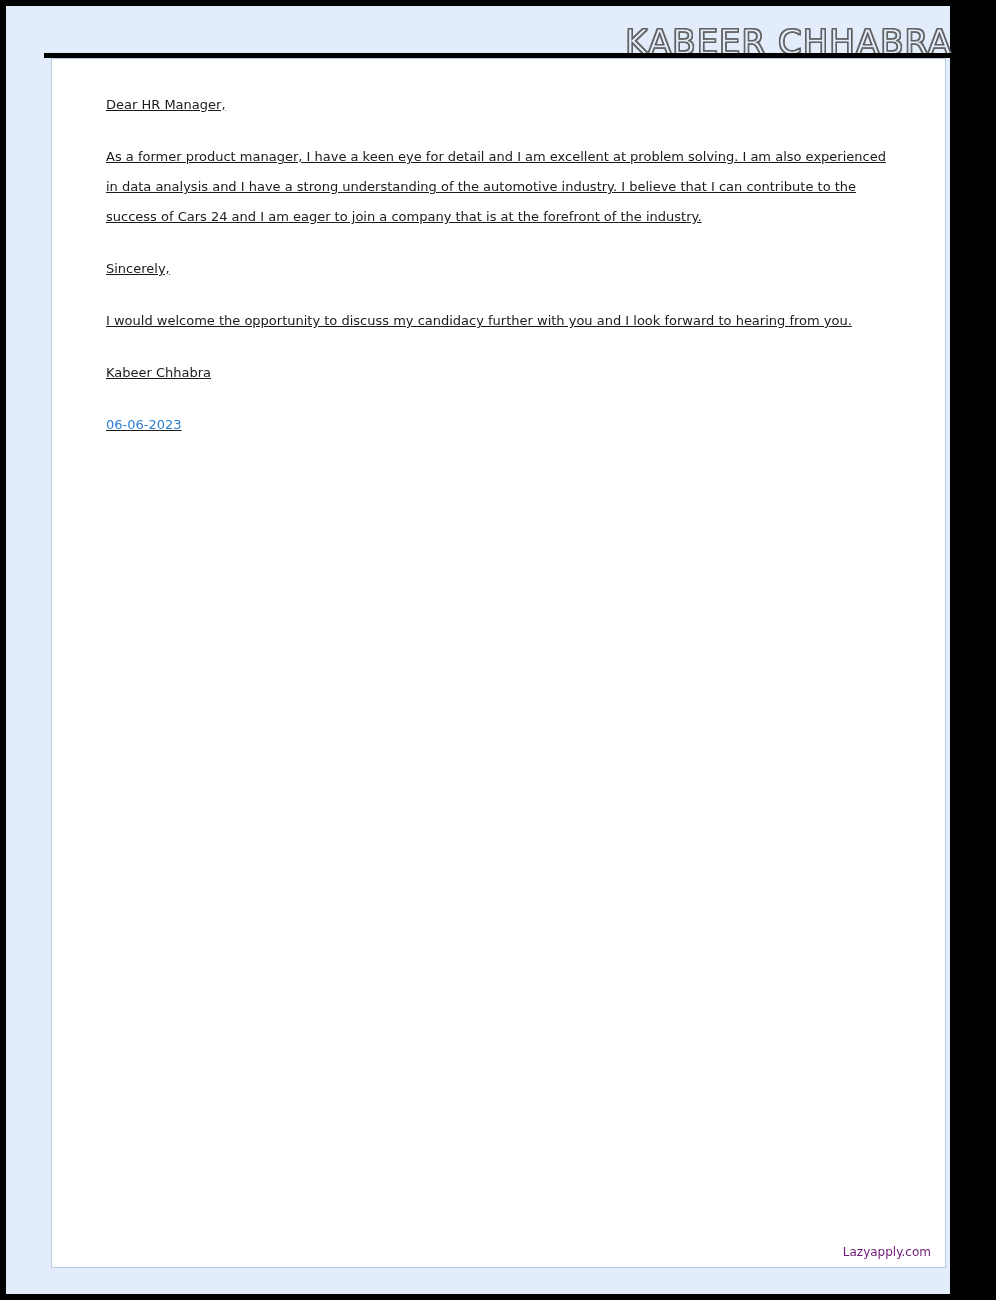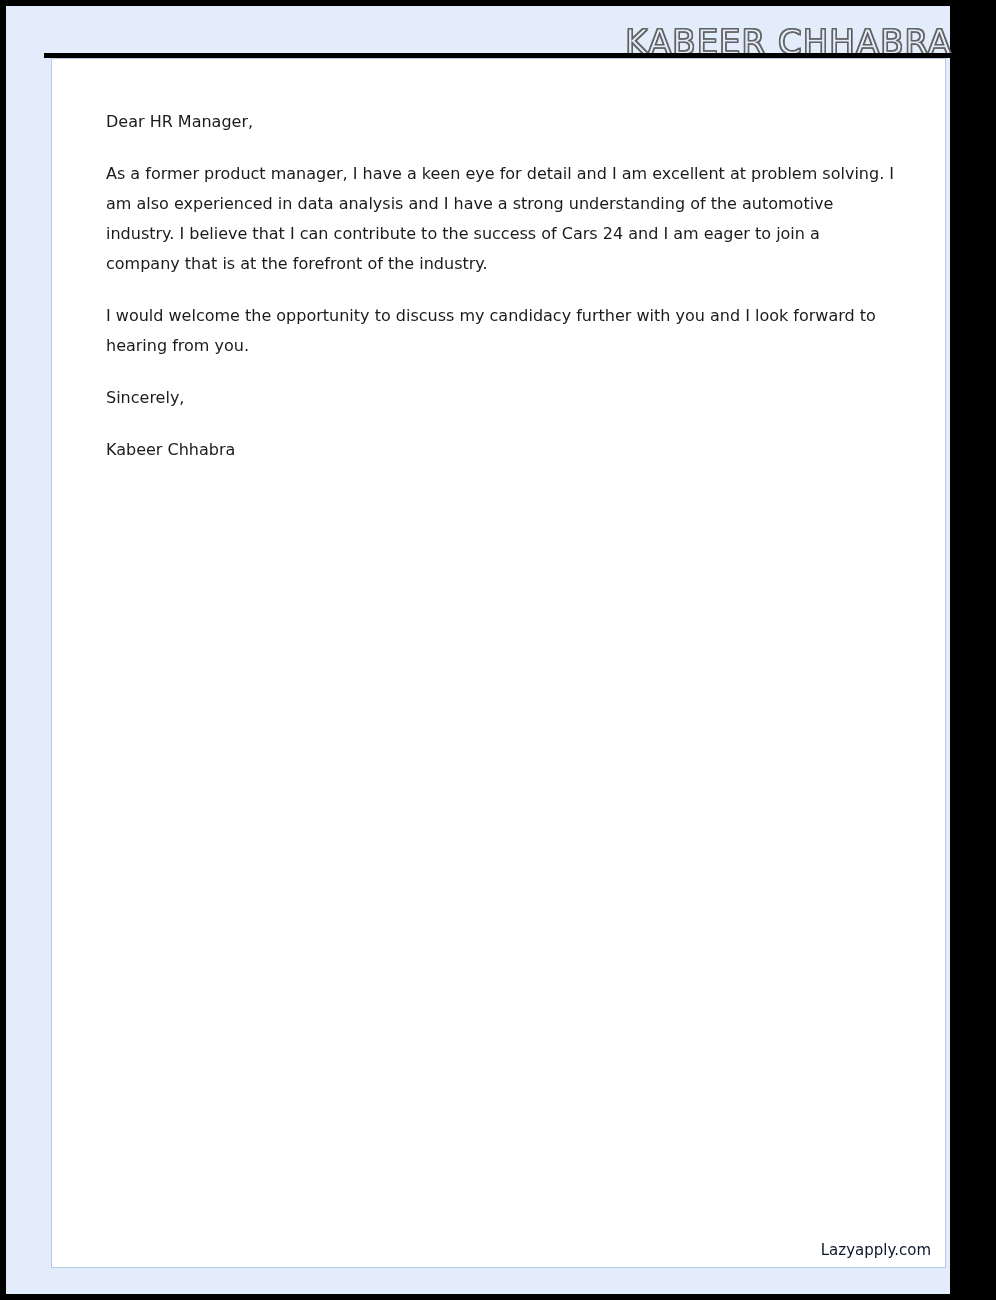--- a/index.html
+++ b/index.html
@@ -60,60 +60,62 @@
     top: 52px;
     width: 895px;
     height: 1210px;
     background: #ffffff;
     border: 1px solid #b9cbe4;
     box-sizing: border-box;
   }
   .body-text {
     position: absolute;
     left: 54px;
-    top: 48px;
+    top: 31px;
     width: 790px;
-    font-size: 16px;
+    font-size: 13px;
     line-height: 30px;
     color: #1b1b1b;
     font-family: "DejaVu Sans", sans-serif;
+    text-decoration: underline;
   }
   .para {
     margin: 0 0 22px 0;
   }
   .date {
     color: #2d7fd3;
     margin: 0;
   }
   .footer {
     position: absolute;
     right: 14px;
     bottom: 8px;
-    font-size: 15px;
-    color: #0f172a;
+    font-size: 12px;
+    color: #701a75;
     font-family: "DejaVu Sans", sans-serif;
   }
 </style>
 </head>
 <body>
 
 <div class="page">
 
   <div class="header">
     <div class="header-name">KABEER CHHABRA</div>
   </div>
 
   <div class="rule"></div>
 
   <div class="sheet">
 
     <div class="body-text">
       <p class="para">Dear HR Manager,</p>
       <p class="para">As a former product manager, I have a keen eye for detail and I am excellent at problem solving. I am also experienced in data analysis and I have a strong understanding of the automotive industry. I believe that I can contribute to the success of Cars 24 and I am eager to join a company that is at the forefront of the industry.</p>
+      <p class="para">Sincerely,</p>
       <p class="para">I would welcome the opportunity to discuss my candidacy further with you and I look forward to hearing from you.</p>
-      <p class="para">Sincerely,</p>
       <p class="para">Kabeer Chhabra</p>
+      <p class="date">06-06-2023</p>
     </div>
 
     <div class="footer">Lazyapply.com</div>
 
   </div>
 </div>
 
 </body></html>

